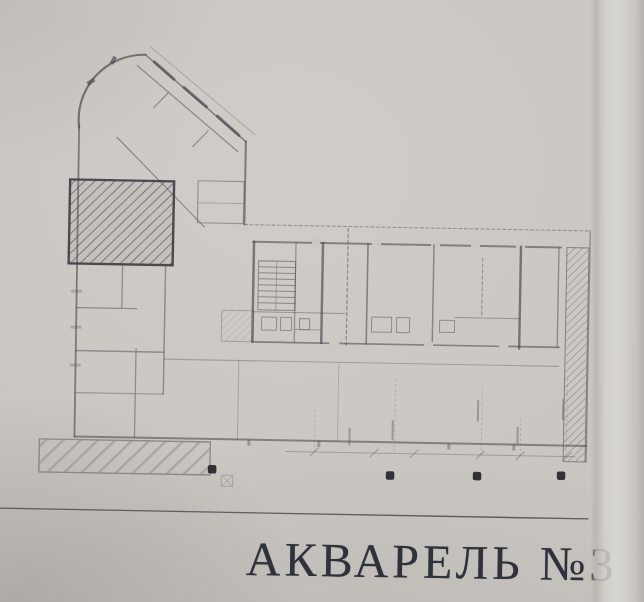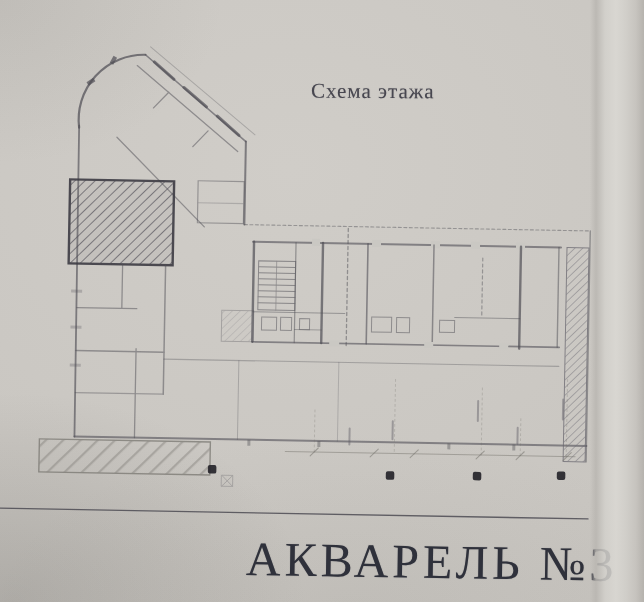--- a/index.html
+++ b/index.html
@@ -208,17 +208,16 @@
       <g opacity="0.3" stroke-width="0.9">
         <rect x="225" y="477" width="11" height="11"></rect>
         <line x1="225" y1="477" x2="236" y2="488"></line>
           <line x1="236" y1="477" x2="225" y2="488"></line>
       </g>
 
       <line x1="0" y1="514" x2="592" y2="514" stroke="#45444c" stroke-width="1.3" opacity="0.8"></line>
     </g>
   </svg>
 
-  <div class="title">Схема этажа</div>
   <div class="footer">АКВАРЕЛЬ №3</div>
 
   <div class="page-edge"></div>
 </div>
 
 </body></html>

